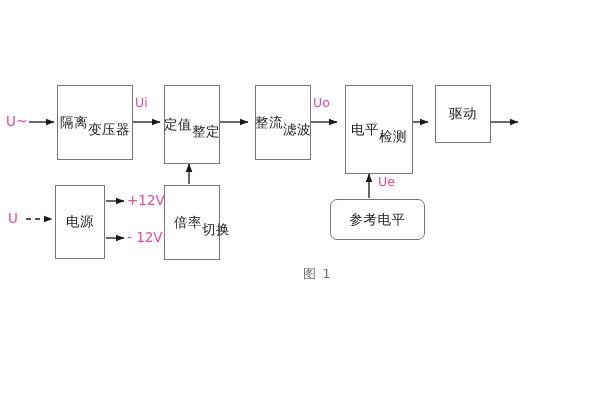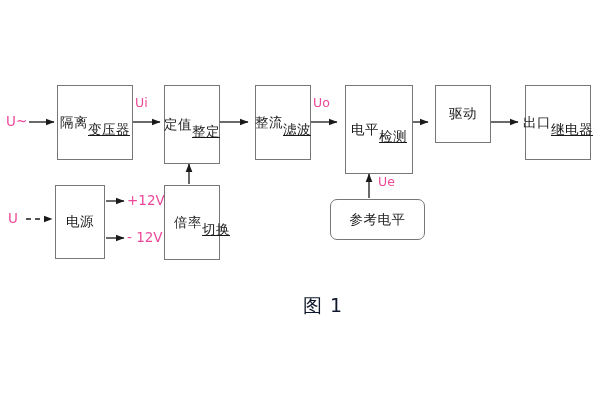--- a/index.html
+++ b/index.html
@@ -35,39 +35,37 @@
     line-height: 1.0;
     color: #1a1a1a;
     letter-spacing: 0.5px;
   }
   .box .ln {
     display: block;
     white-space: nowrap;
   }
   .box .ln + .ln {
     margin-top: 15px;
-    text-decoration: underline;
   }
   .txt {
     position: absolute;
     font-size: 13.5px;
     white-space: nowrap;
     color: #ec4899;
     line-height: 1;
   }
   .txt.small {
     font-size: 12.5px;
   }
   .caption {
     position: absolute;
-    font-size: 19px;
+    font-size: 13px;
     white-space: nowrap;
-    color: #0f172a;
+    color: #737373;
     letter-spacing: 1px;
-    margin-top: 28px;
   }
   svg.wires {
     position: absolute;
     left: 0;
     top: 0;
     width: 600px;
     height: 400px;
     overflow: visible;
     pointer-events: none;
   }
@@ -149,24 +147,20 @@
 
   <div class="box" style="left:345px; top:85px; width:68px; height:89px;">
     <span class="ln">电平</span>
     <span class="ln">检测</span>
   </div>
 
   <div class="box" style="left:435px; top:85px; width:56px; height:58px;">
     <span class="ln">驱动</span>
   </div>
 
-  <div class="box" style="left:525px; top:85px; width:66px; height:75px;">
-    <span class="ln">出口</span>
-    <span class="ln">继电器</span>
-  </div>
 
   <div class="box" style="left:55px; top:185px; width:50px; height:74px;font-family:Liberation Serif, serif;">
     <span class="ln">电源</span>
   </div>
 
   <div class="box" style="left:164px; top:185px; width:56px; height:75px;padding-left:20px;">
     <span class="ln">倍率</span>
     <span class="ln">切换</span>
   </div>
 

